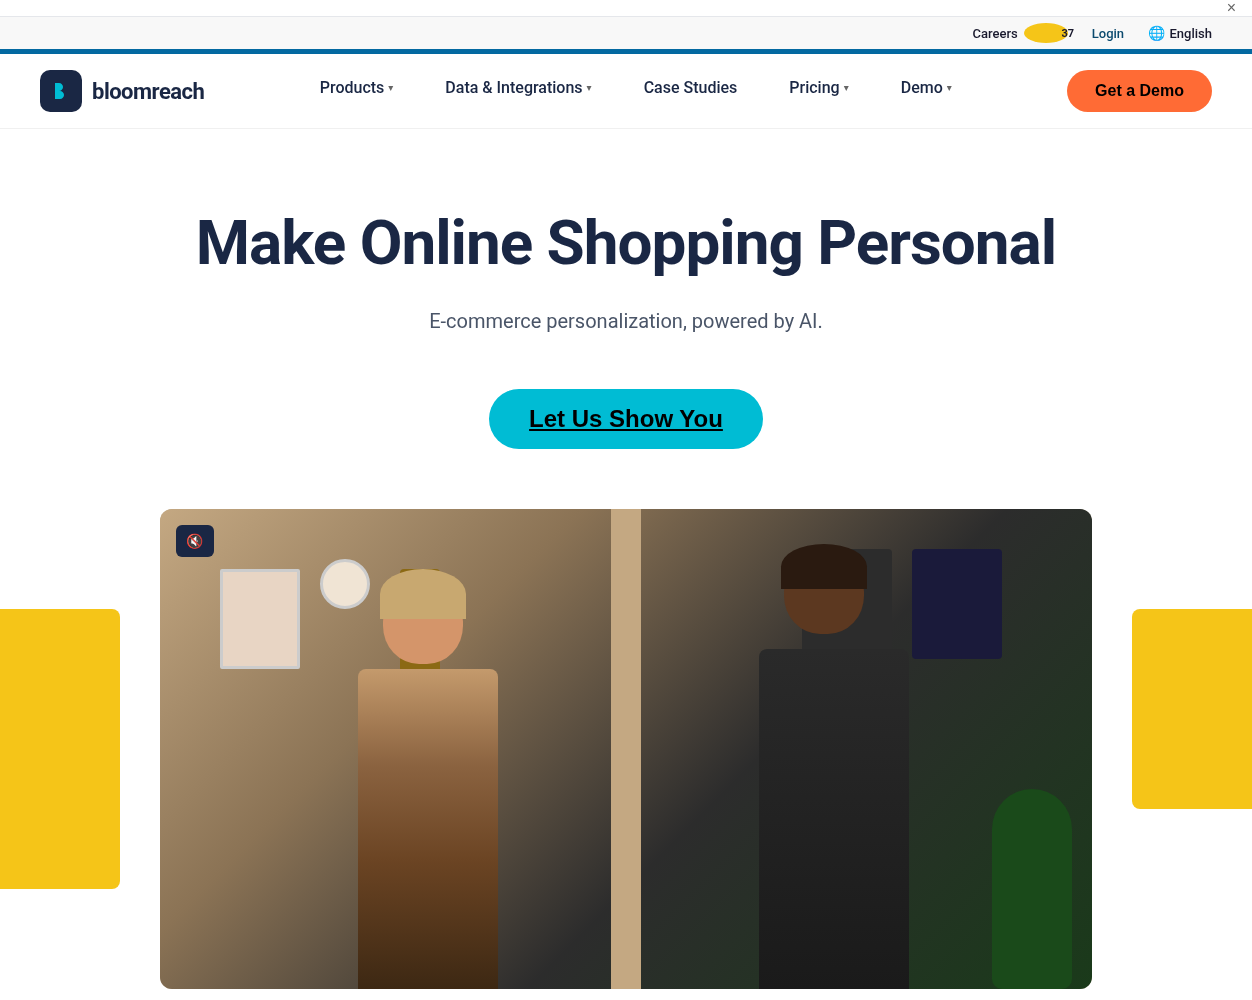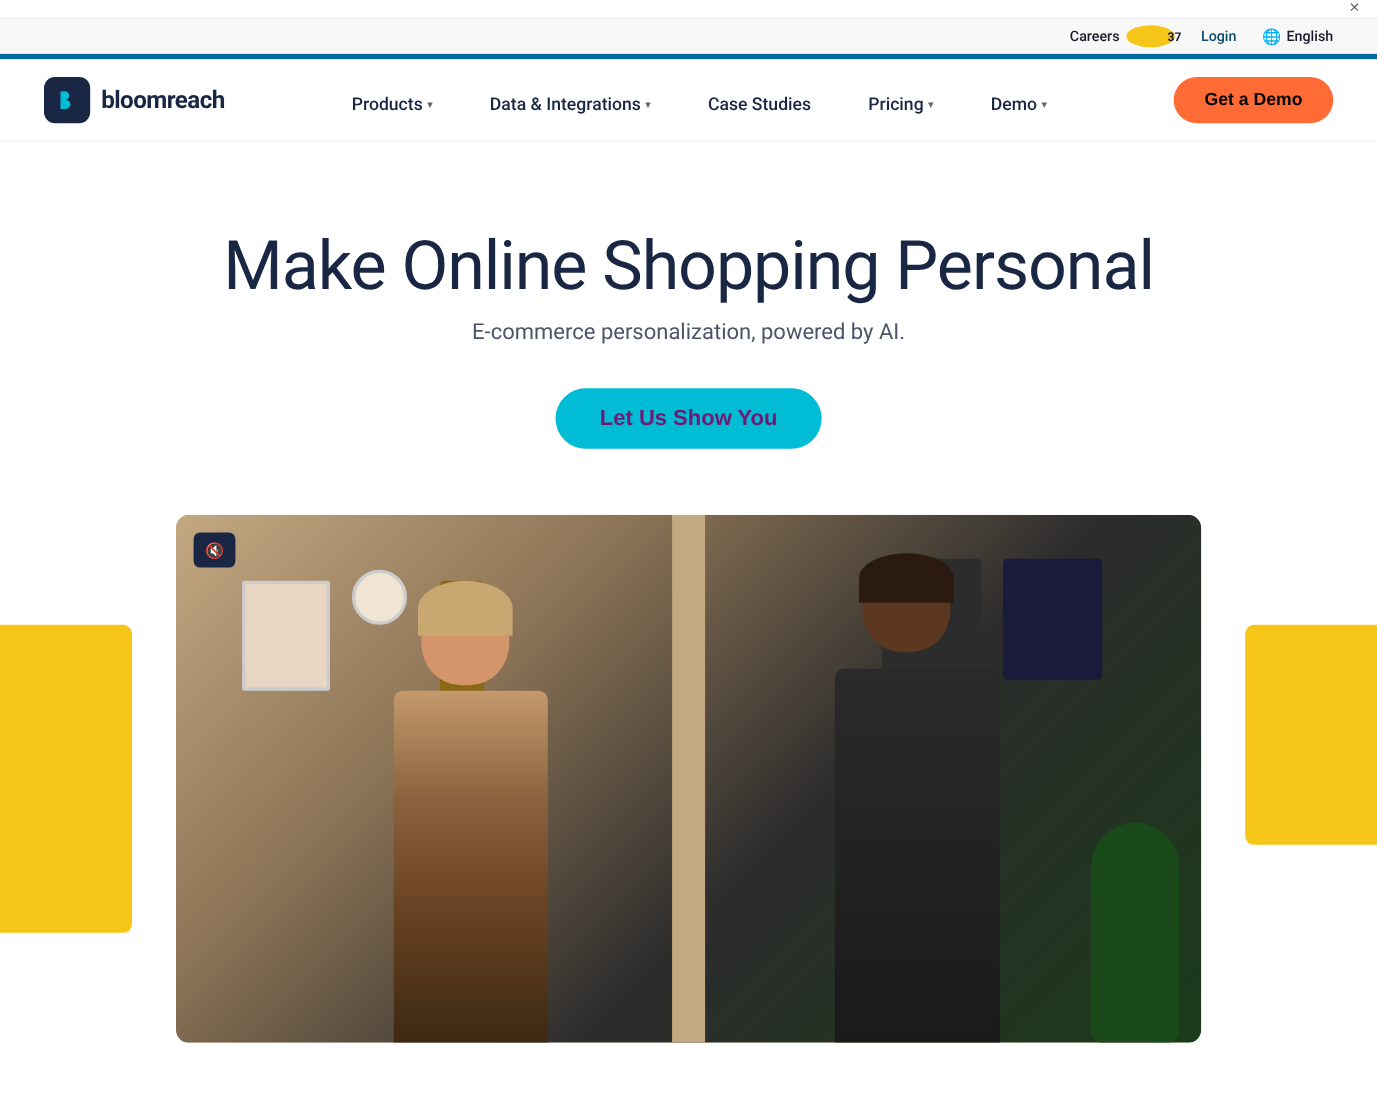--- a/index.html
+++ b/index.html
@@ -104,21 +104,21 @@
 
     .globe-icon {
       font-size: 14px;
     }
 
     
     .navbar {
       background: #fff;
       padding: 16px 40px;
       display: flex;
-      align-items: flex-end;
+      align-items: flex-start;
       justify-content: space-between;
       border-bottom: 1px solid #f0f0f0;
       box-shadow: 0 2px 4px rgba(0,0,0,0.05);
     }
 
     .logo-container {
       display: flex;
       align-items: center;
       gap: 10px;
     }
@@ -183,44 +183,45 @@
 
     
     .hero {
       text-align: center;
       padding: 80px 40px 40px;
       background: #fff;
     }
 
     .hero-title {
       font-size: 62px;
-      font-weight: 400;
+      font-weight: 700;
       color: #1a2744;
       line-height: 1.1;
-      margin-bottom: 12px;
+      margin-bottom: 32px;
       letter-spacing: -1px;
     }
 
     .hero-subtitle {
       font-size: 20px;
       color: #4a5568;
-      margin-bottom: 40px;
+      margin-bottom: 56px;
       font-weight: 400;
     }
 
     .cta-btn {
       background: #00bcd4;
-      color: #701a75;
+      color: #000000;
       padding: 16px 40px;
       border-radius: 50px;
-      font-size: 20px;
+      font-size: 24px;
       font-weight: 600;
       cursor: pointer;
       border: none;
       display: inline-block;
+      text-decoration: underline;
     }
 
     .video-container {
       position: relative;
       border-radius: 12px;
       overflow: hidden;
       background: #c9b8a0;
       height: 480px;
     }
 

